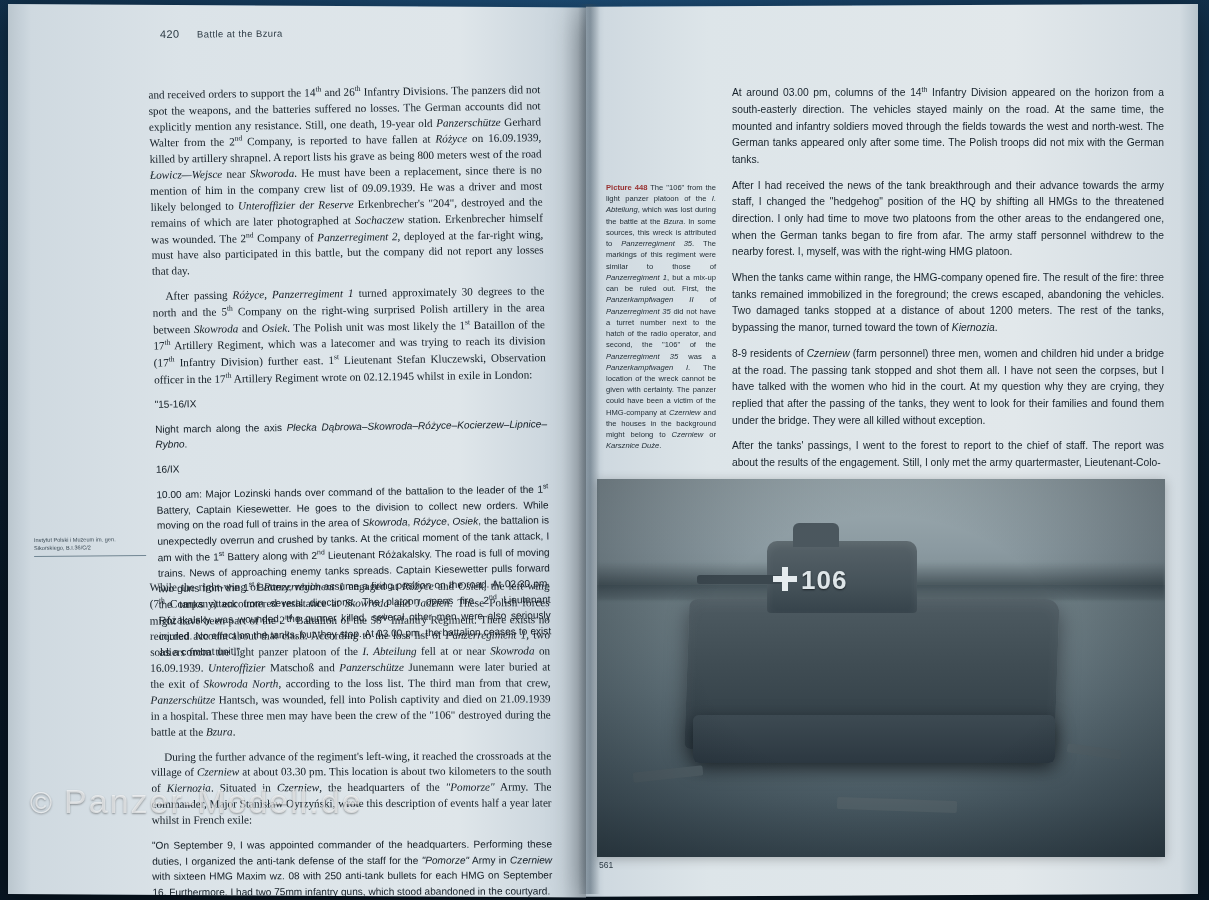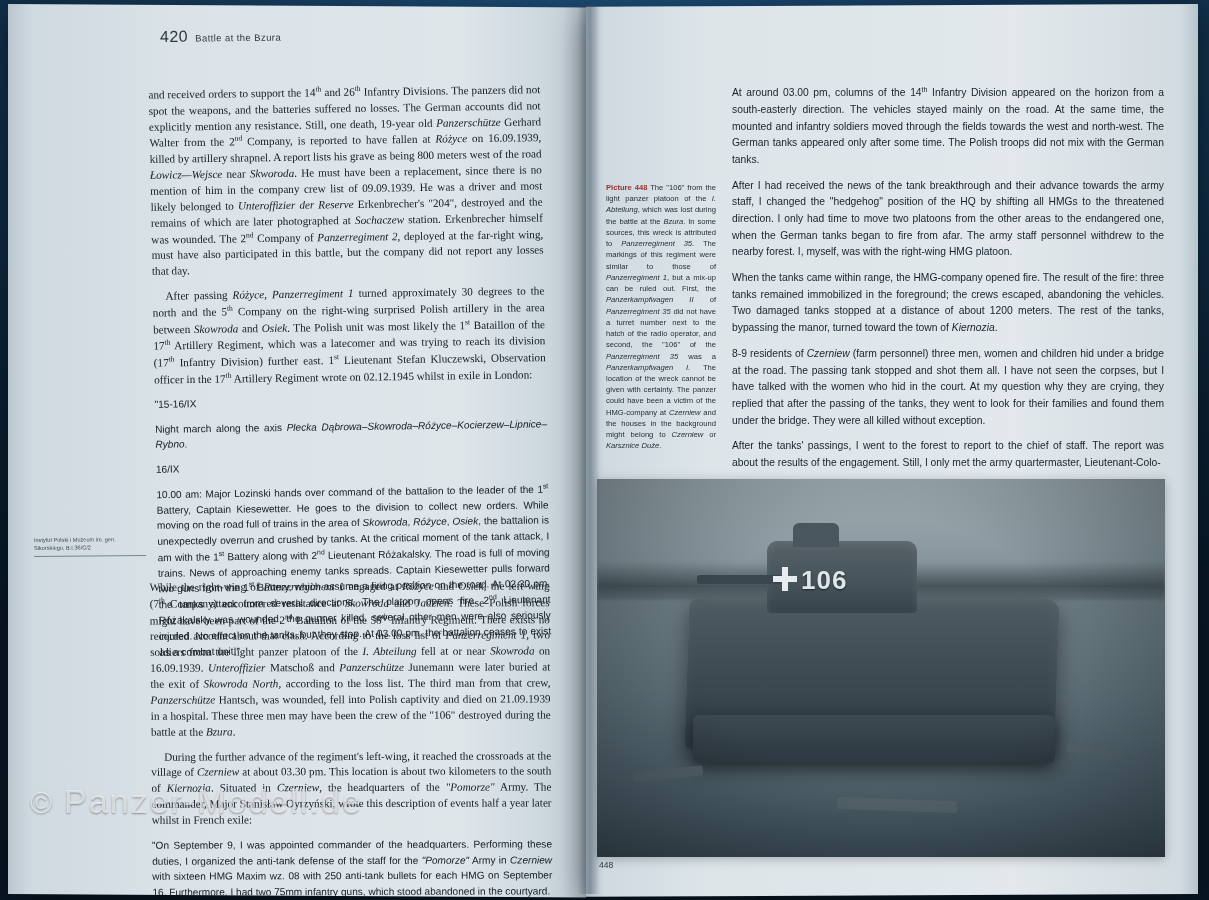--- a/index.html
+++ b/index.html
@@ -79,22 +79,22 @@
 
   
   .runhead {
     position: absolute;
     font-family: "Liberation Sans", sans-serif;
     font-size: 10.5px;
     letter-spacing: 0.4px;
     color: #2b3a45;
   }
   .runhead .folio {
-    font-size: 16px;
-    margin-right: 4px;
+    font-size: 11px;
+    margin-right: 14px;
     color: #2b3a45;
   }
   .runhead .title-txt { font-size: 9.5px; margin-top: 20px; }
 
   .runhead-left { left: 152px; top: 22px; transform: rotate(-1.0deg); }
 
   
   .col {
     position: absolute;
     font-size: 11.2px;
@@ -343,19 +343,19 @@
     <svg class="cross" viewBox="0 0 24 24">
       <path d="M9 0h6v9h9v6h-9v9H9v-9H0V9h9z" fill="#e6ecef"></path>
     </svg>
     <div class="marking">106</div>
     <div class="debris1"></div>
     <div class="debris2"></div>
     <div class="debris3"></div>
     <div class="vignette"></div>
   </div>
 
-  <div class="photo-folio">448</div>
+  <div class="photo-folio">561</div>
 
 </div>
 
 <div class="watermark">
   <span class="c">©</span><span>Panzer-Modell.de</span>
 </div>
 
 </body></html>

